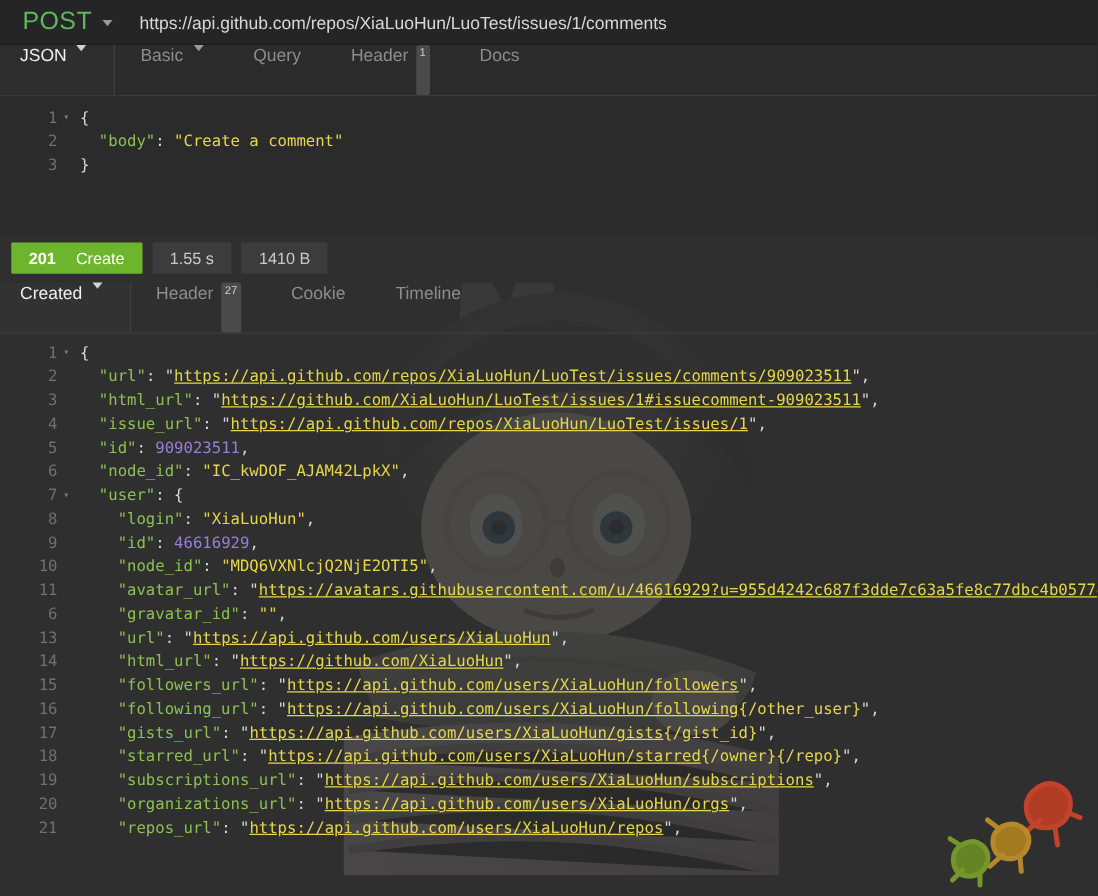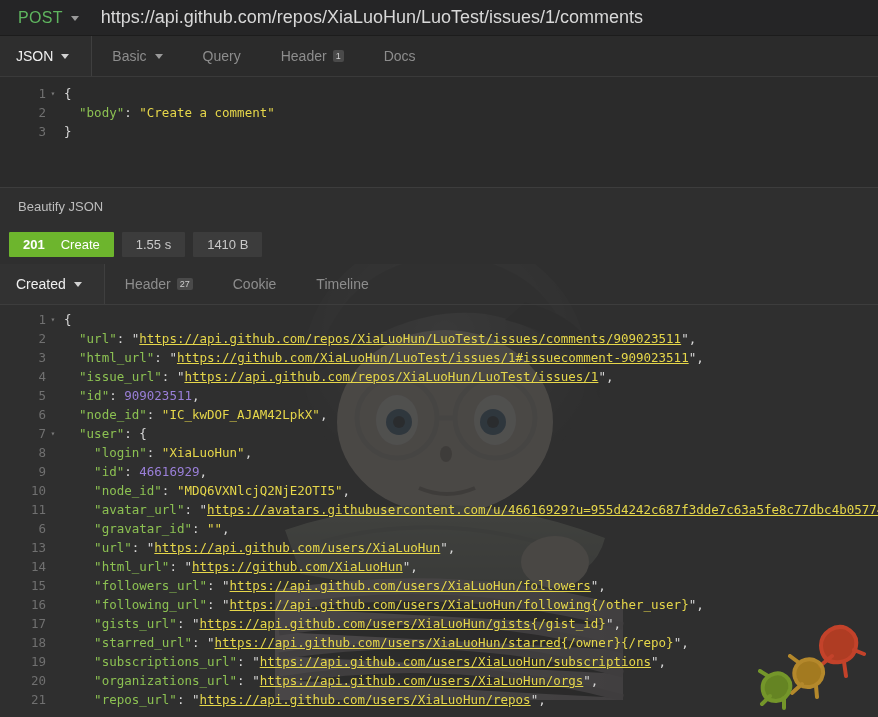--- a/index.html
+++ b/index.html
@@ -43,54 +43,53 @@
     z-index: 2;
     height: 36px;
     background: #252526;
     display: flex;
     align-items: center;
     padding-left: 18px;
     border-bottom: 1px solid #1c1c1c;
   }
   .method {
     color: #5fb65f;
-    font-size: 16px;
+    font-size: 20px;
     letter-spacing: .3px;
   }
   .caret {
     display: inline-block;
     width: 0; height: 0;
     border-left: 4px solid transparent;
     border-right: 4px solid transparent;
     border-top: 5px solid #9a9a9a;
     margin-left: 8px;
     vertical-align: 2px;
   }
   .caret.light { border-top-color: #d2d2d2; }
   .url-text {
     color: #d8d8d8;
-    font-size: 18px;
+    font-size: 14px;
     margin-left: 22px;
     white-space: nowrap;
   }
 
   
   .tabstrip {
     position: relative;
     z-index: 2;
     height: 41px;
     display: flex;
     align-items: stretch;
     background: #2b2b2b;
     border-bottom: 1px solid #3a3a3a;
   }
   .tabstrip.resp { background: transparent; border-bottom: 1px solid #3d3d3d; }
   .tab {
     display: flex;
-    align-items: center;
     padding: 0 20px;
     font-size: 14px;
     color: #8d8d8d;
     white-space: nowrap;
     cursor: pointer;
   }
   .tab.lead { padding-left: 16px; padding-right: 22px; }
   .tab.active {
     color: #efefef;
     border-right: 1px solid #3f3f3f;
@@ -288,23 +287,20 @@
         <span>Docs</span>
       </div>
     </div>
 
   <div class="editor req-editor" id="request-editor">
       <div class="cline"><div class="gutter">1</div><div class="fold">▾</div><div class="code"><span class="p">{</span></div></div>
       <div class="cline"><div class="gutter">2</div><div class="fold"></div><div class="code"><span class="p">  </span><span class="k">"body"</span><span class="p">: </span><span class="s">"Create a comment"</span></div></div>
       <div class="cline"><div class="gutter">3</div><div class="fold"></div><div class="code"><span class="p">}</span></div></div>
     </div>
 
-  <div class="beautify">
-    <span>Beautify JSON</span>
-  </div>
 
   <div class="statusbar">
     <div class="pill status">
       <b>201</b>
         <span>Create</span>
     </div>
     <div class="pill meta">1.55 s</div>
     <div class="pill meta">1410 B</div>
   </div>
 

